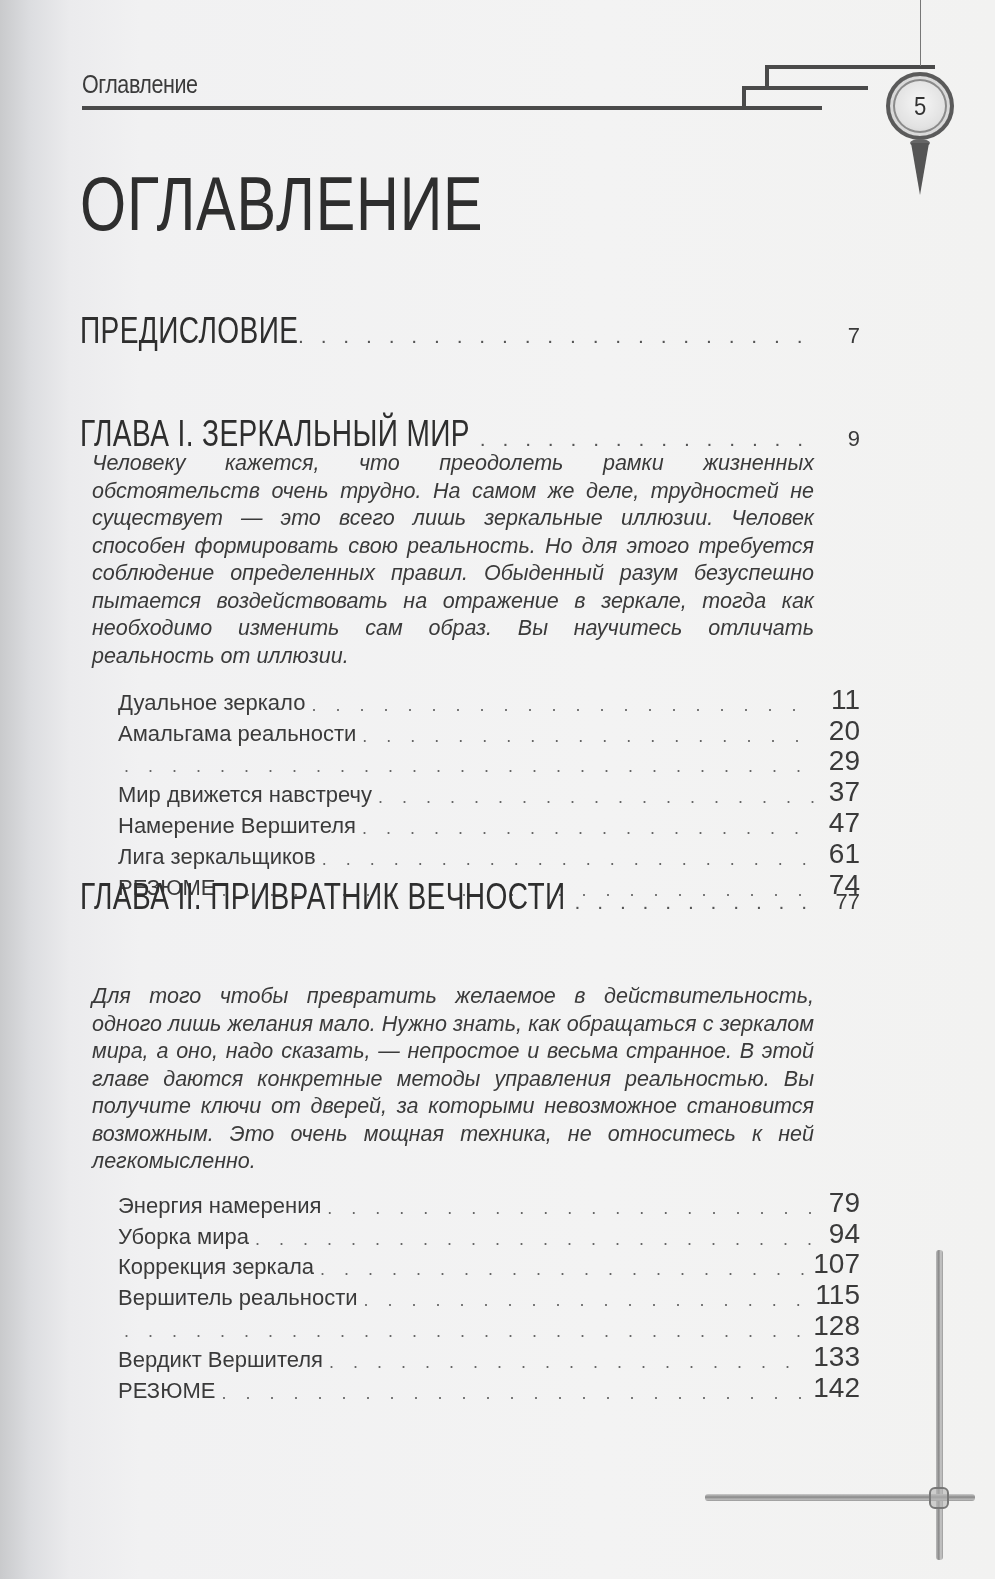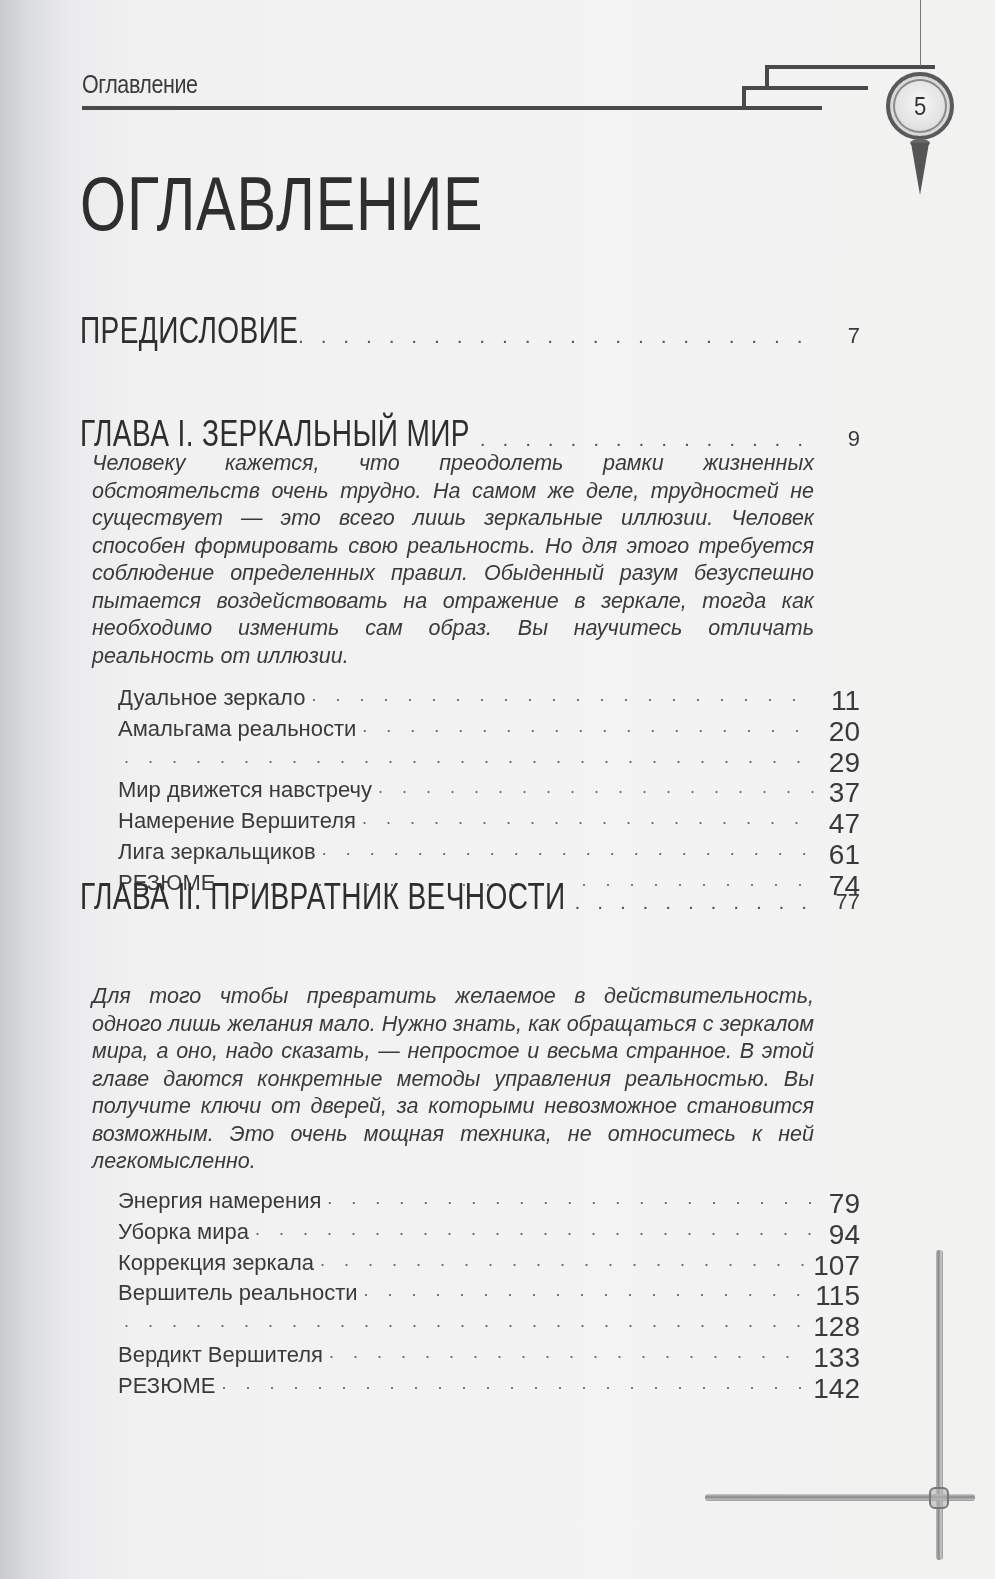--- a/index.html
+++ b/index.html
@@ -53,21 +53,21 @@
   .page-num { font-size: 22px; color: #3a3a3a; min-width: 40px; text-align: right; }
 
   .desc {
     position: absolute; left: 92px; width: 722px;
     font-family: "Liberation Sans", sans-serif; font-style: italic;
     font-size: 21.5px; line-height: 27.5px; color: #3a3a3a;
     text-align: justify;
   }
 
   .entries { position: absolute; left: 118px; width: 742px; }
-  .entry { display: flex; align-items: flex-start; height: 30.8px; }
+  .entry { display: flex; align-items: flex-end; height: 30.8px; }
   .entry-title { font-size: 22px; color: #3a3a3a; white-space: nowrap; }
   .entry .dots-fill { font-size: 18px; letter-spacing: 7px; margin: 0 4px 0 6px; color: #666; }
   .entry .page-num { font-size: 28px; }
 
   .rod-v {
     position: absolute; left: 936px; top: 1250px; width: 7px; height: 310px;
     background: linear-gradient(to right, #bbb, #888 40%, #ccc 70%, #999);
     border-radius: 3px;
   }
   .rod-h {

